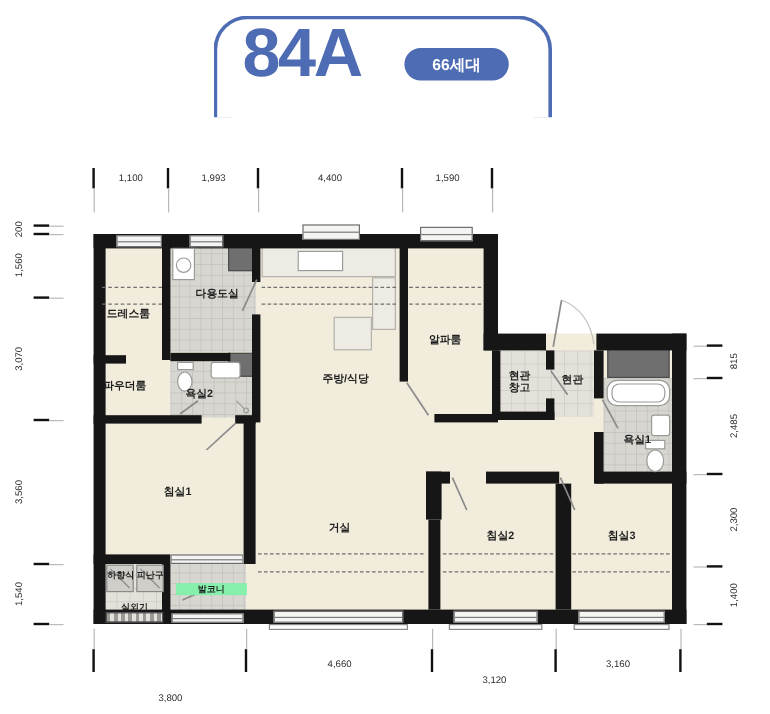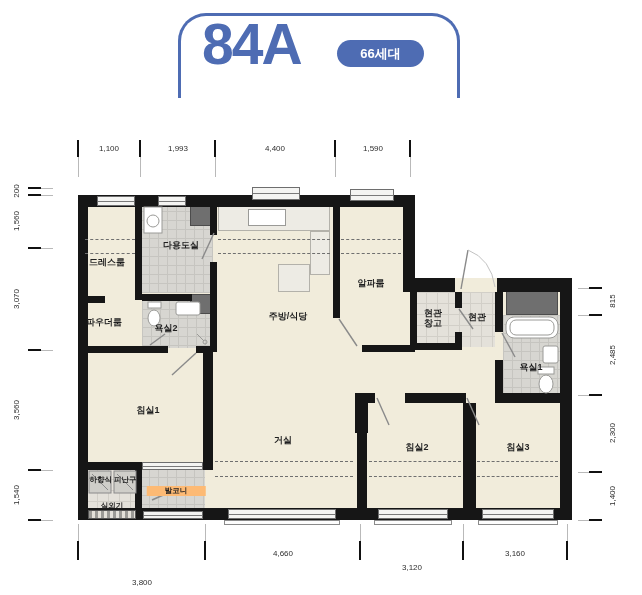--- a/index.html
+++ b/index.html
@@ -32,21 +32,21 @@
   .sill{position:absolute;background:#fdfdfd;border:1px solid #8a8a8a;box-sizing:border-box;}
   .vent{position:absolute;background:repeating-linear-gradient(90deg,#9b9a96 0 3px,#e4e1da 3px 6px);
         border:1px solid #555;box-sizing:border-box;}
   .counter{position:absolute;background:#edebe4;border:1px solid #b3b1aa;box-sizing:border-box;}
   .fixt{position:absolute;background:#fff;border:1px solid #9a9a97;box-sizing:border-box;}
   .dash{position:absolute;border-top:1px dashed #6f6f6f;height:0;}
   .lbl{position:absolute;transform:translate(-50%,-50%);font-size:9px;font-weight:bold;
        color:#1f1f1f;white-space:nowrap;text-align:center;}
   .lbl.sm{font-size:7.5px;}
   .lbl.wrap{white-space:normal;width:26px;line-height:1.15;}
-  .lbl.tag{background:#fdba74;padding:0 18px;border:0;}
+  .lbl.tag{background:#86efac;padding:0 18px;border:0;}
   
   .tickb{position:absolute;background:#111;}
   .tickg{position:absolute;background:#b9b9b9;}
   .dim{position:absolute;transform:translate(-50%,-50%);font-size:8px;color:#2e2e2e;
        white-space:nowrap;}
   .dim.rot{transform:translate(-50%,-50%) rotate(-90deg);}
   svg{position:absolute;left:0;top:0;}
 </style>
 </head>
 <body>

